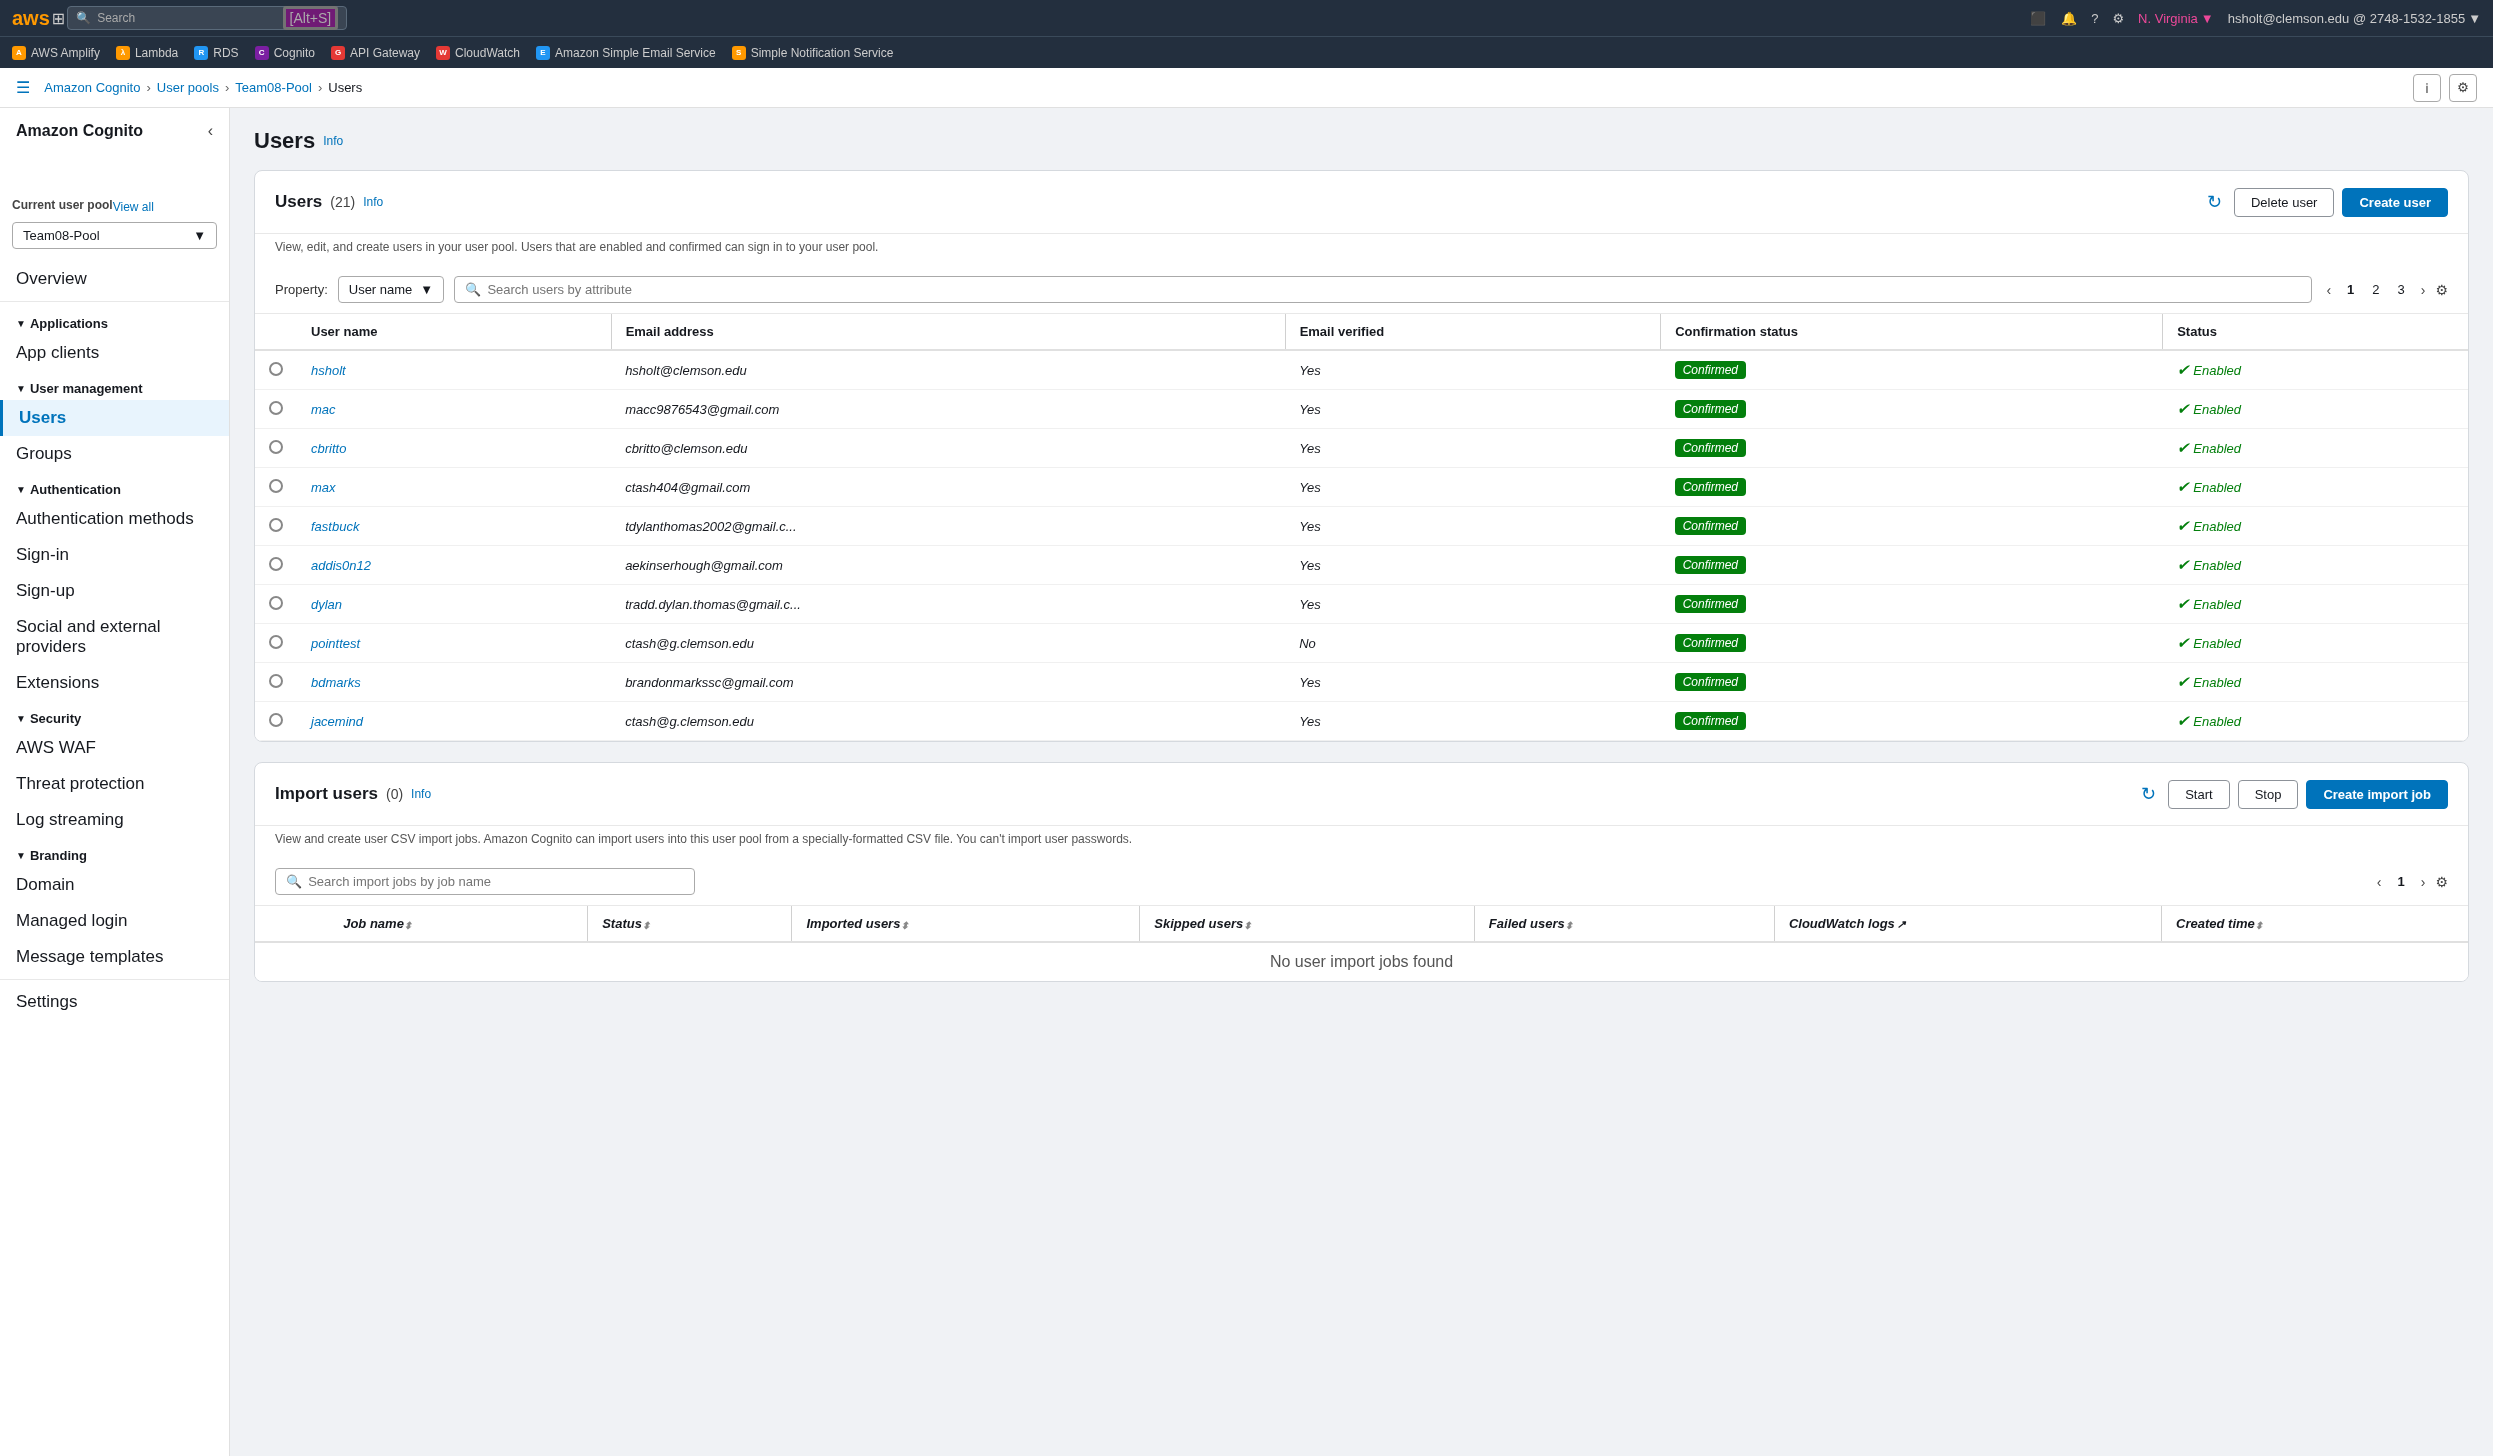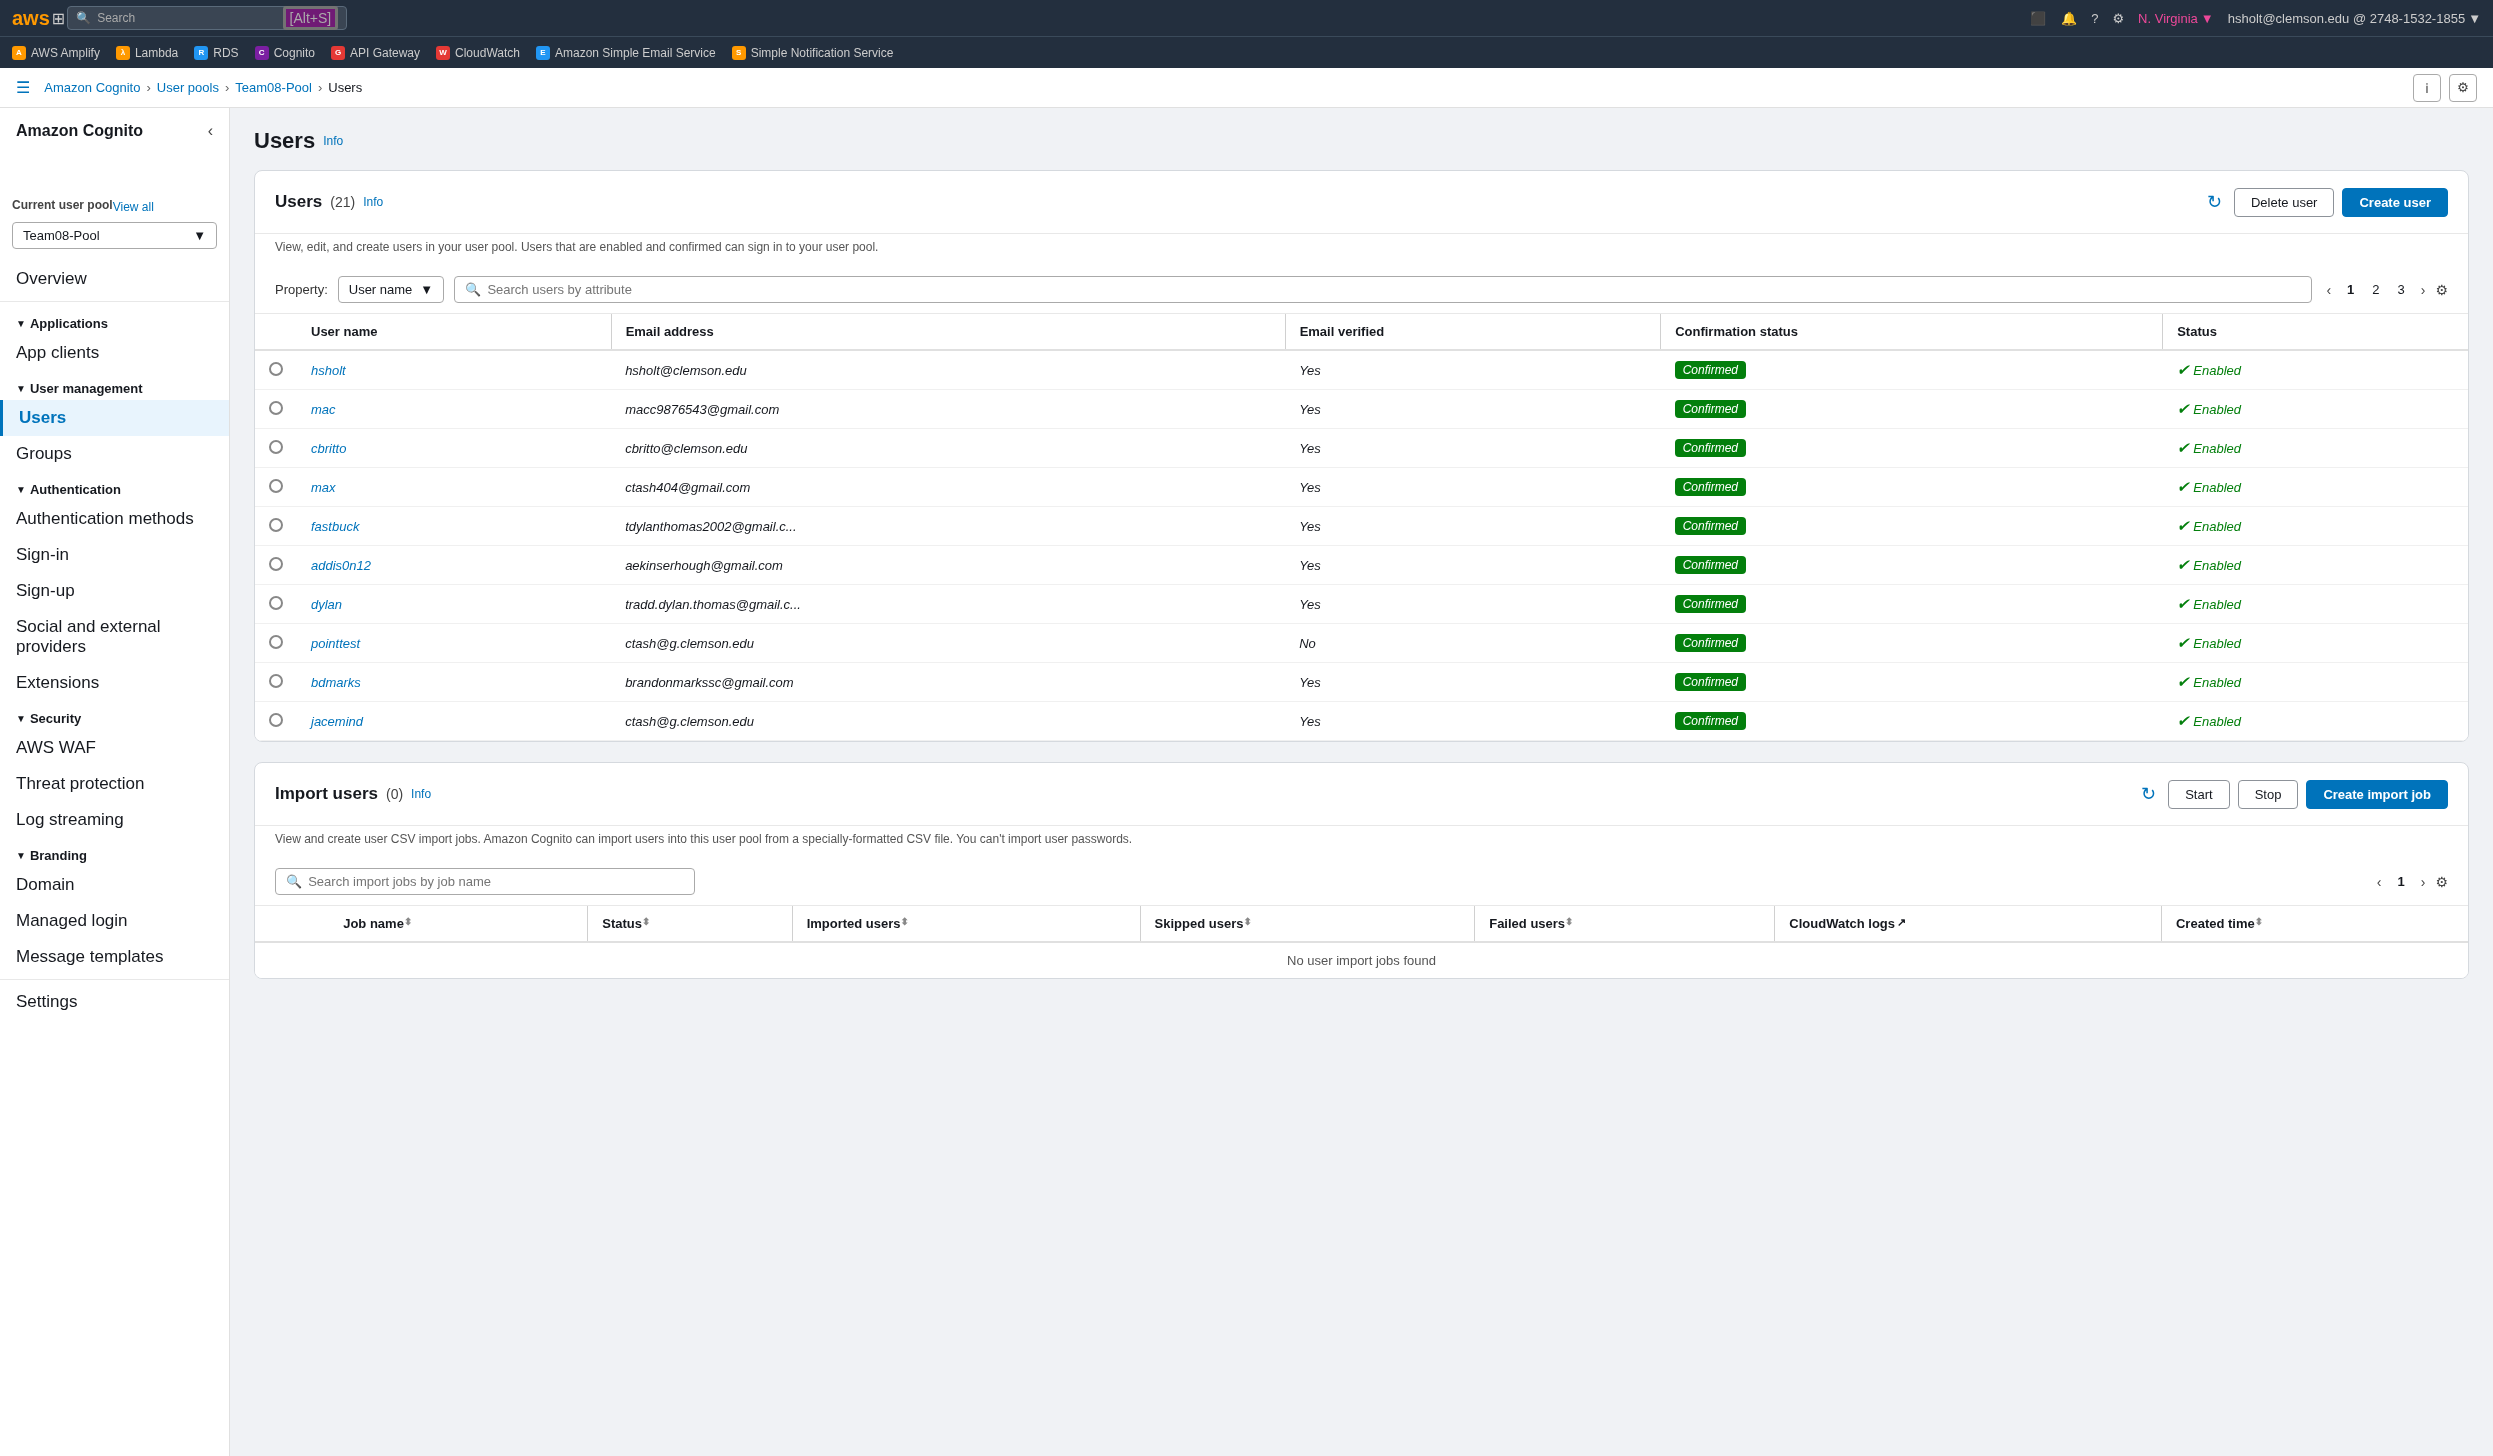--- a/index.html
+++ b/index.html
@@ -349,28 +349,29 @@
       text-align: left;
       padding: 10px 14px;
       font-size: 13px;
       font-weight: 700;
       border-bottom: 2px solid #e0e0e0;
       background: #fff;
       white-space: nowrap;
     }
     .import-table td {
       padding: 10px 30px;
-      font-size: 13px;
+      font-size: 16px;
       color: #555;
       background: #fff;
     }
     .col-header-with-sort {
       display: flex;
-      align-items: flex-start;
+      align-items: flex-end;
       gap: 0;
+      font-style: italic;
     }
     .sort-icon { color: #888; font-size: 10px; }
     .external-link-icon { font-size: 11px; margin-left: 2px; }
     .no-data-row { text-align: center; padding: 20px; color: #555; font-size: 13px; background: #fff; }
   </style>
 </head>
 <body>
 
 <div class="top-nav">
   <div class="top-nav-left">

